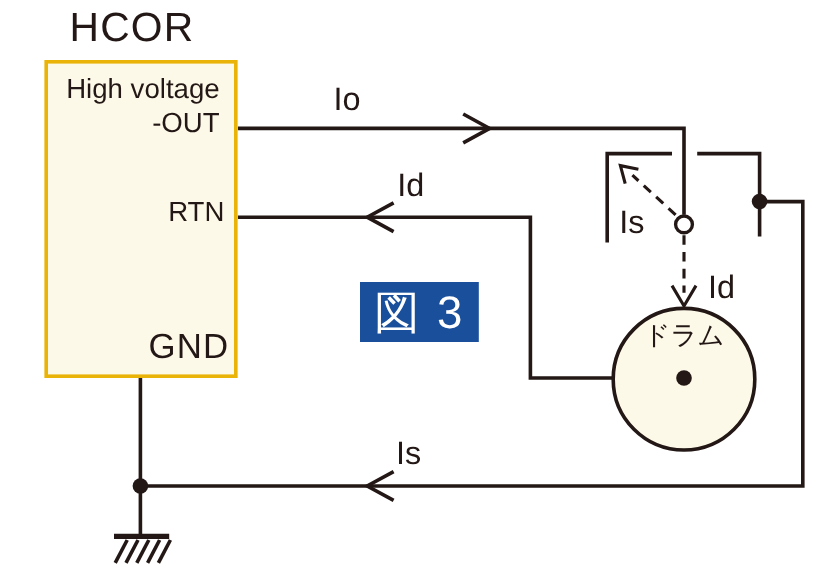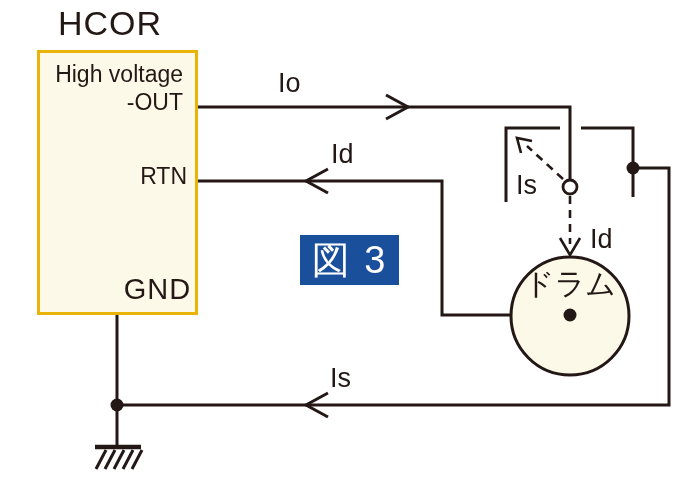--- a/index.html
+++ b/index.html
@@ -25,21 +25,21 @@
   .hv1{right:12px;top:10px;font-size:23px;}
   .hv2{right:12px;top:38px;font-size:23px;text-align:right;}
   .rtn{right:8px;top:112px;font-size:23px;}
   .gnd{left:0;top:222px;width:100%;text-align:center;font-size:29px;letter-spacing:1px;padding-left:40px;}
   .cur{font-size:27px;}
   .io-lbl{left:278px;top:70px;}
   .id-return-lbl{left:331px;top:141px;}
   .is-return-lbl{left:330px;top:365px;}
   .is-branch-lbl{left:516px;top:172px;}
   .id-branch-lbl{left:590px;top:226px;}
-  .drum-lbl{left:511px;top:269px;width:118px;text-align:center;font-size:30px;}
+  .drum-lbl{left:511px;top:269px;width:118px;text-align:center;font-size:22px;}
   .fig-badge{
     position:absolute;left:300px;top:235px;width:99px;height:50px;
     background:#1a4f9b;color:#ffffff;display:flex;align-items:center;justify-content:center;
     font-size:38px;letter-spacing:2px;
   }
 </style>
 </head>
 <body>
 
 <div class="stage">

